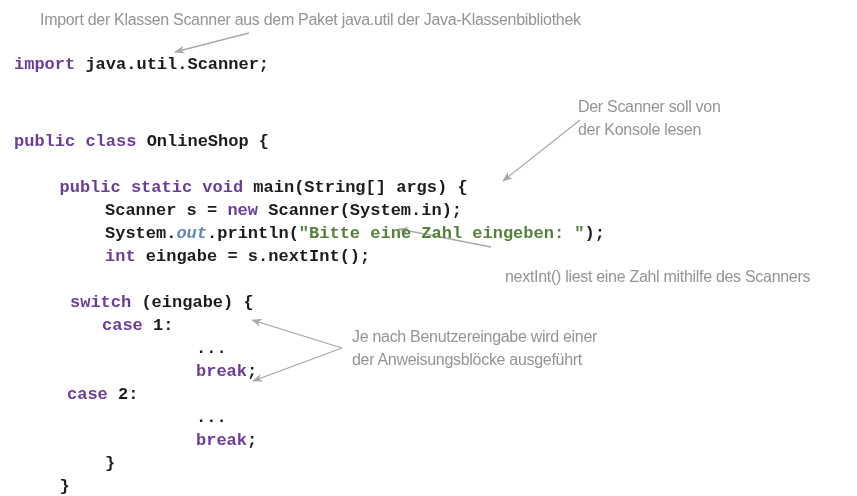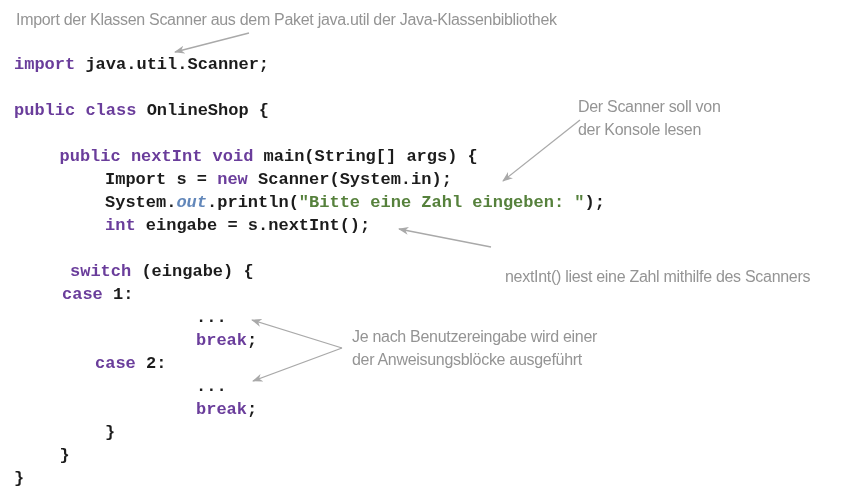--- a/index.html
+++ b/index.html
@@ -38,49 +38,49 @@
         <path d="M10.5,4.5 L0,0.5 L3,4.5 L0,8.5 Z" fill="#a9a9a9"></path>
       </marker>
     </defs>
     <line x1="249" y1="33" x2="175" y2="52" stroke="#a9a9a9" stroke-width="1.3" marker-end="url(#ah)"></line>
     <line x1="580" y1="120" x2="503" y2="181" stroke="#a9a9a9" stroke-width="1.3" marker-end="url(#ah)"></line>
     <line x1="491" y1="247" x2="399" y2="229" stroke="#a9a9a9" stroke-width="1.3" marker-end="url(#ah)"></line>
     <line x1="342" y1="348" x2="252" y2="320" stroke="#a9a9a9" stroke-width="1.3" marker-end="url(#ah)"></line>
     <line x1="342" y1="348" x2="253" y2="381" stroke="#a9a9a9" stroke-width="1.3" marker-end="url(#ah)"></line>
   </svg>
 
-  <div class="note" style="left:16px; top:8px;">Import der Klassen Scanner aus dem Paket java.util der Java-Klassenbibliothek</div>
+  <div class="note" style="left:40px; top:8px;">Import der Klassen Scanner aus dem Paket java.util der Java-Klassenbibliothek</div>
 
   <div class="note" style="left:578px; top:95px;">
     <div>Der Scanner soll von</div>
     <div>der Konsole lesen</div>
   </div>
 
   <div class="note" style="left:505px; top:233px;margin-top:32px;">nextInt() liest eine Zahl mithilfe des Scanners</div>
 
   <div class="note" style="left:352px; top:325px;">
     <div>Je nach Benutzereingabe wird einer</div>
     <div>der Anweisungsblöcke ausgeführt</div>
   </div>
 
   <div class="code" id="code-block">
       <div class="code-line" style="padding-left: 14px;"><span class="tok-keyword">import</span><span class="tok-plain"> java.util.Scanner;</span></div>
       <div class="code-line" style="padding-left: 14px;">&nbsp;</div>
-      <div class="code-line" style="padding-left: 14px;"><span class="tok-keyword">public</span><span class="tok-plain"> </span><span class="tok-keyword">class</span><span class="tok-plain"> OnlineShop {</span></div>
+      <div class="code-line" style="padding-left: 14px; margin-top: 31px;"><span class="tok-keyword">public</span><span class="tok-plain"> </span><span class="tok-keyword">class</span><span class="tok-plain"> OnlineShop {</span></div>
       <div class="code-line" style="padding-left: 14px;">&nbsp;</div>
-      <div class="code-line" style="padding-left: 59.5px;"><span class="tok-keyword">public</span><span class="tok-plain"> </span><span class="tok-keyword">nextInt</span><span class="tok-plain"> </span><span class="tok-keyword">void</span><span class="tok-plain"> main(String[] args) {</span></div>
-      <div class="code-line" style="padding-left: 105px;"><span class="tok-plain">Import s = </span><span class="tok-keyword">new</span><span class="tok-plain"> Scanner(System.in);</span></div>
+      <div class="code-line" style="padding-left: 59.5px;"><span class="tok-keyword">public</span><span class="tok-plain"> </span><span class="tok-keyword">static</span><span class="tok-plain"> </span><span class="tok-keyword">void</span><span class="tok-plain"> main(String[] args) {</span></div>
+      <div class="code-line" style="padding-left: 105px;"><span class="tok-plain">Scanner s = </span><span class="tok-keyword">new</span><span class="tok-plain"> Scanner(System.in);</span></div>
       <div class="code-line" style="padding-left: 105px;"><span class="tok-plain">System.</span><span class="tok-field">out</span><span class="tok-plain">.println(</span><span class="tok-string">"Bitte eine Zahl eingeben: "</span><span class="tok-plain">);</span></div>
       <div class="code-line" style="padding-left: 105px;"><span class="tok-keyword">int</span><span class="tok-plain"> eingabe = s.nextInt();</span></div>
       <div class="code-line" style="padding-left: 14px;">&nbsp;</div>
       <div class="code-line" style="padding-left: 70px;"><span class="tok-keyword">switch</span><span class="tok-plain"> (eingabe) {</span></div>
-      <div class="code-line" style="padding-left: 62px;"><span class="tok-keyword">case</span><span class="tok-plain"> 1:</span></div>
+      <div class="code-line" style="padding-left: 102px;"><span class="tok-keyword">case</span><span class="tok-plain"> 1:</span></div>
       <div class="code-line" style="padding-left: 196px;"><span class="tok-plain">...</span></div>
       <div class="code-line" style="padding-left: 196px;"><span class="tok-keyword">break</span><span class="tok-plain">;</span></div>
-      <div class="code-line" style="padding-left: 95px;"><span class="tok-keyword">case</span><span class="tok-plain"> 2:</span></div>
+      <div class="code-line" style="padding-left: 67px;"><span class="tok-keyword">case</span><span class="tok-plain"> 2:</span></div>
       <div class="code-line" style="padding-left: 196px;"><span class="tok-plain">...</span></div>
       <div class="code-line" style="padding-left: 196px;"><span class="tok-keyword">break</span><span class="tok-plain">;</span></div>
       <div class="code-line" style="padding-left: 105px;"><span class="tok-plain">}</span></div>
       <div class="code-line" style="padding-left: 59.5px;"><span class="tok-plain">}</span></div>
       <div class="code-line" style="padding-left: 14px;"><span class="tok-plain">}</span></div>
     </div>
 
 </div>
 
 </body></html>

